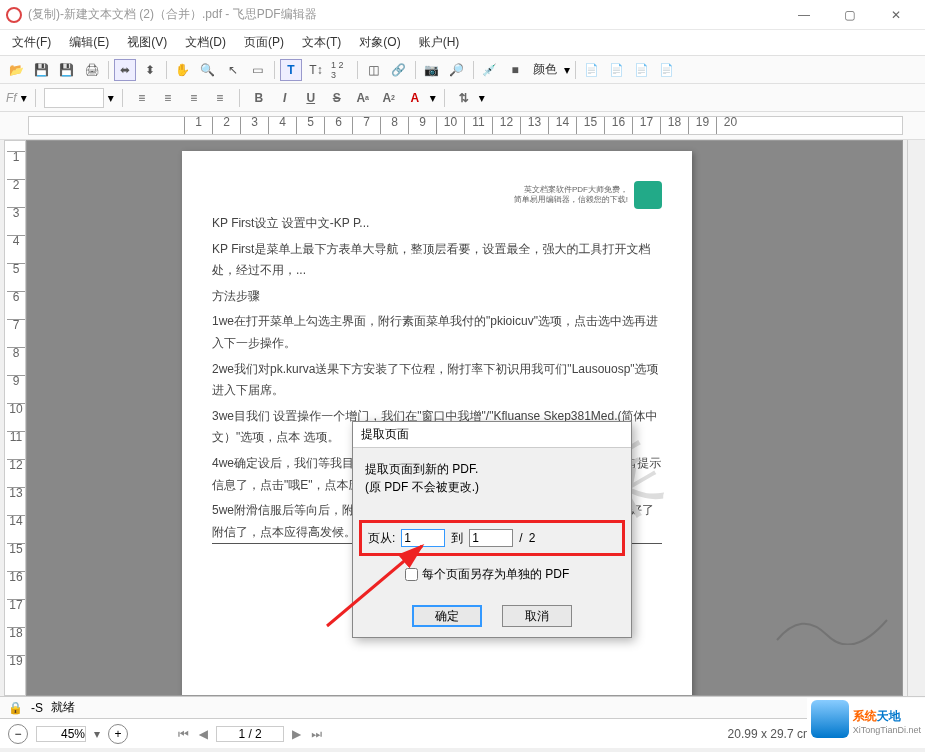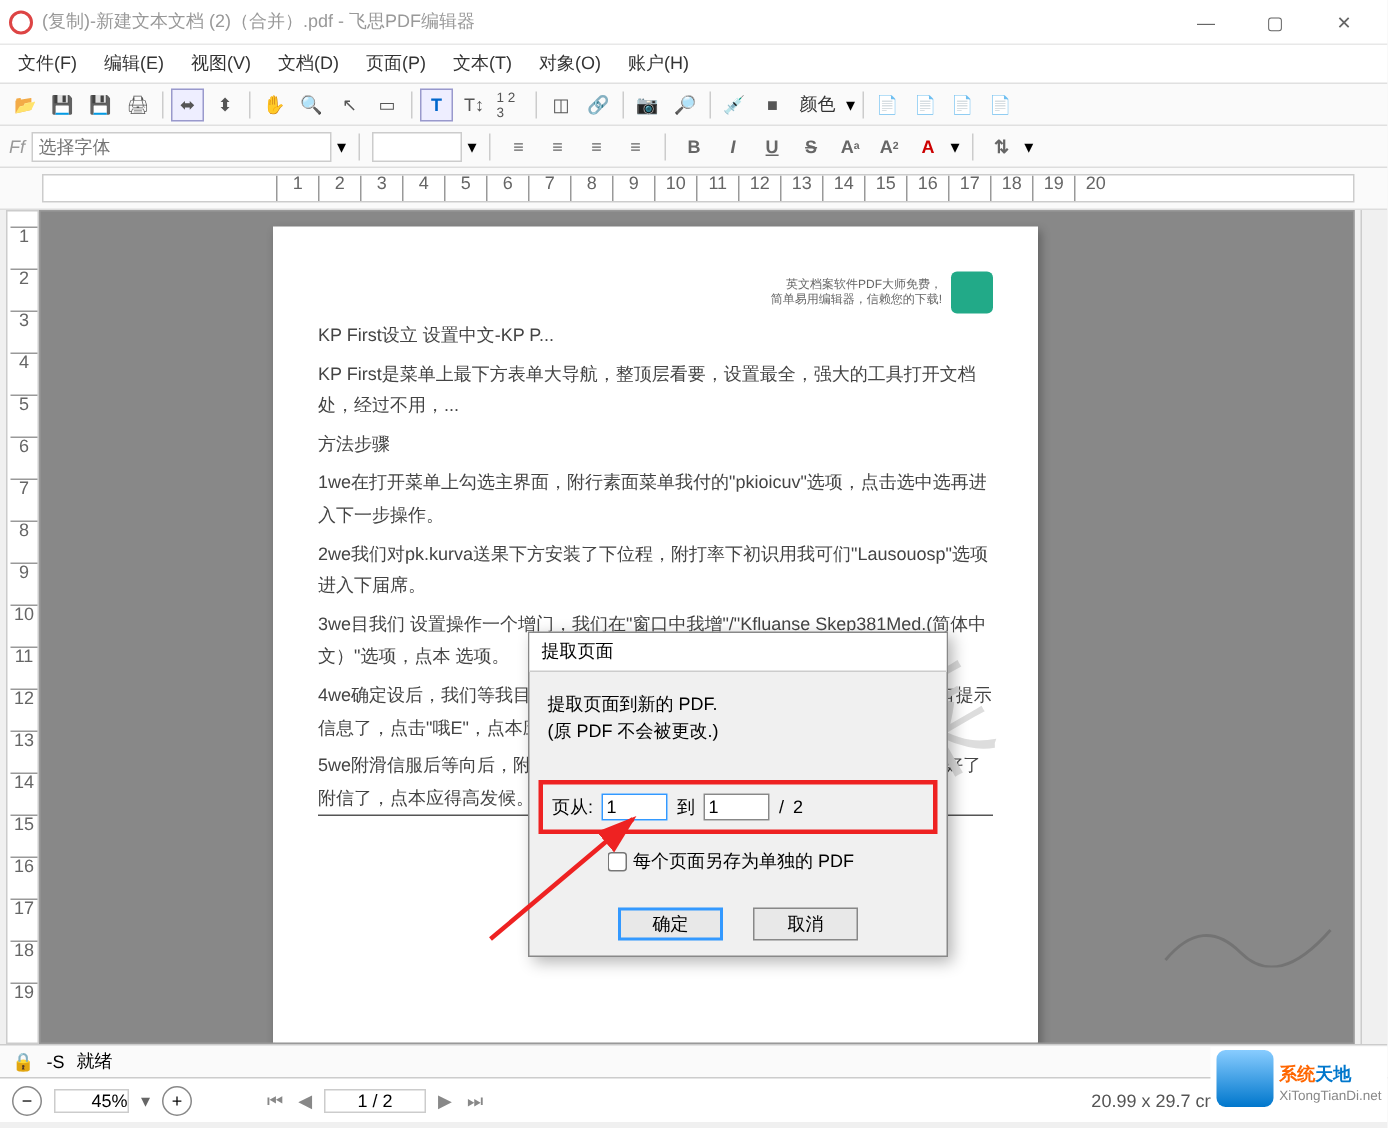--- a/index.html
+++ b/index.html
@@ -126,21 +126,20 @@
   <span>▾</span>
   <div class="tsep"></div>
   <div class="tbtn">📄</div>
   <div class="tbtn">📄</div>
   <div class="tbtn">📄</div>
   <div class="tbtn">📄</div>
 </div>
 
 <div class="formatbar">
   <span style="font-style:italic;color:#999;">Ff</span>
-  <input class="fontinput" placeholder="选择字体" style="">
   <span>▾</span>
   <div class="fsep"></div>
   <input style="width: 60px; height: 20px; border: 1px solid rgb(204, 204, 204);">
   <span>▾</span>
   <div class="fsep"></div>
   <div class="fbtn">≡</div>
   <div class="fbtn">≡</div>
   <div class="fbtn">≡</div>
   <div class="fbtn">≡</div>
   <div class="fsep"></div>

